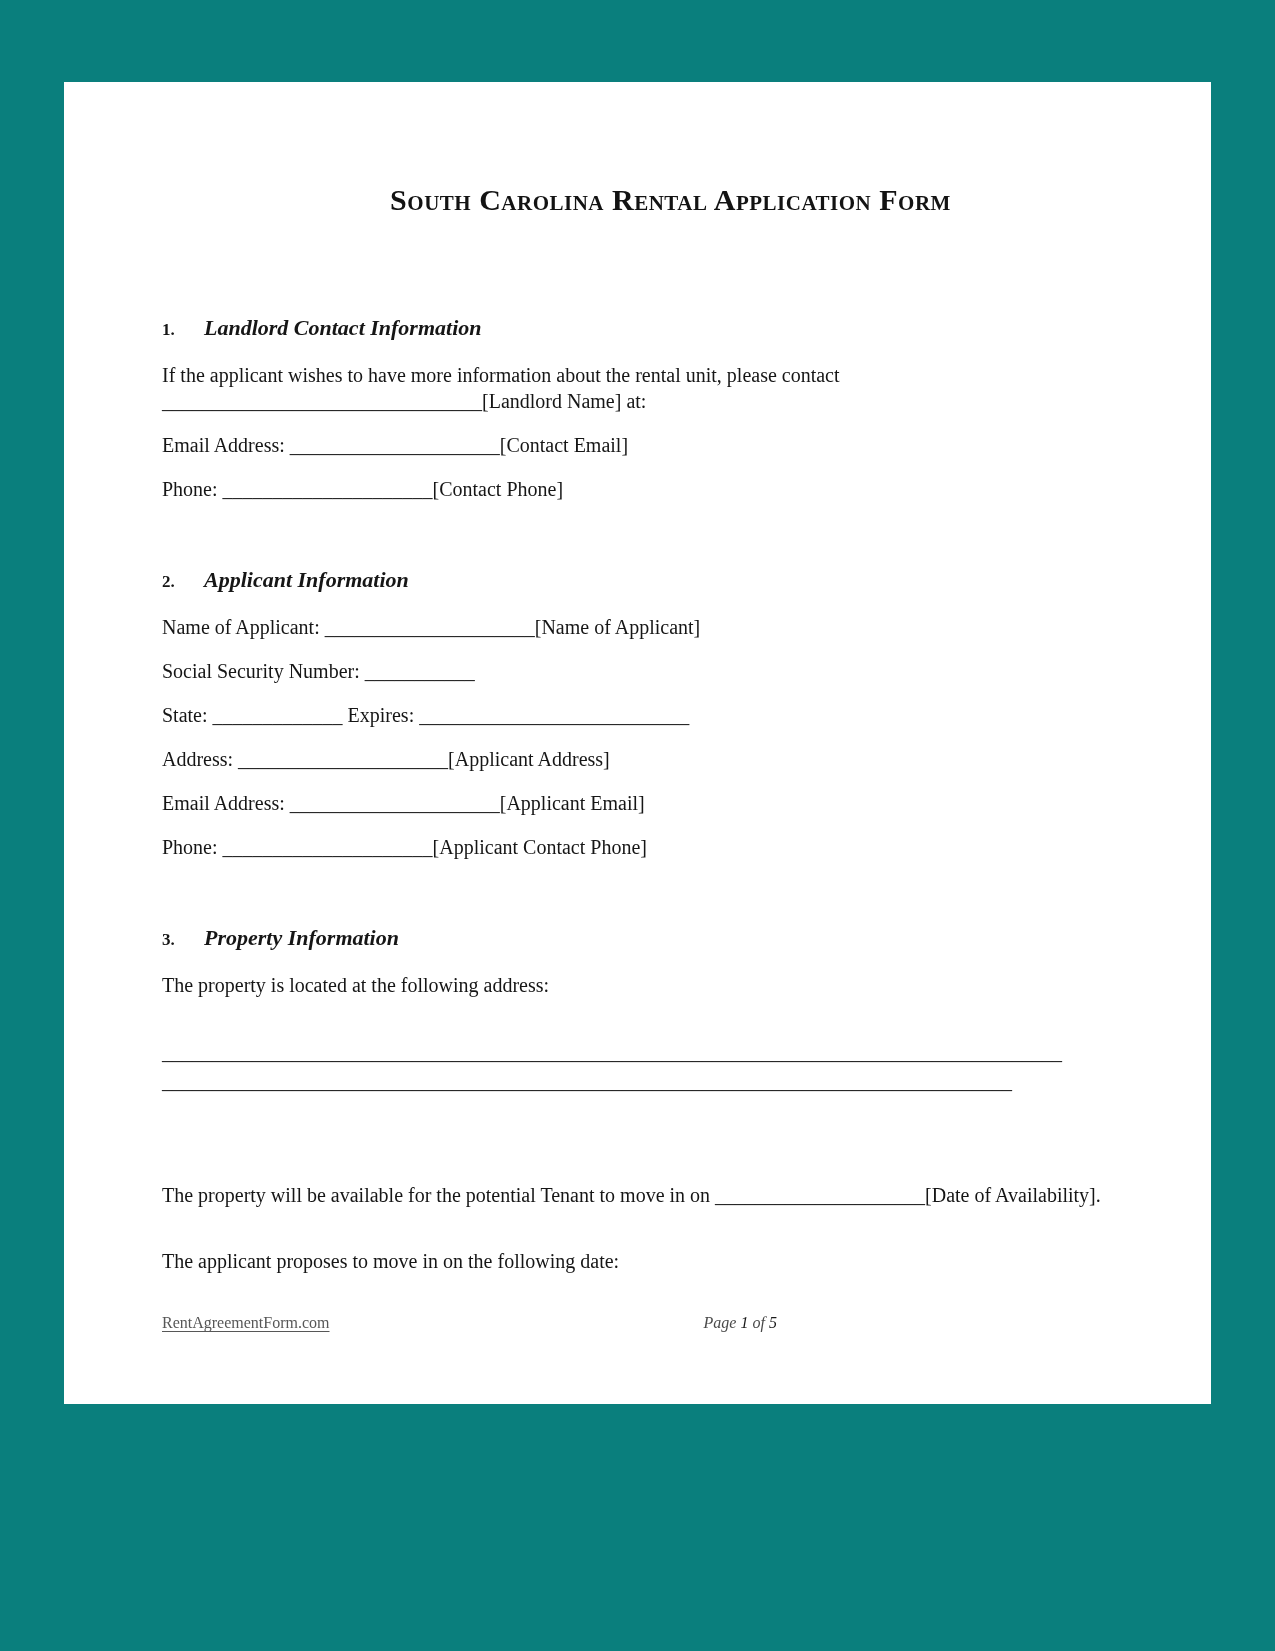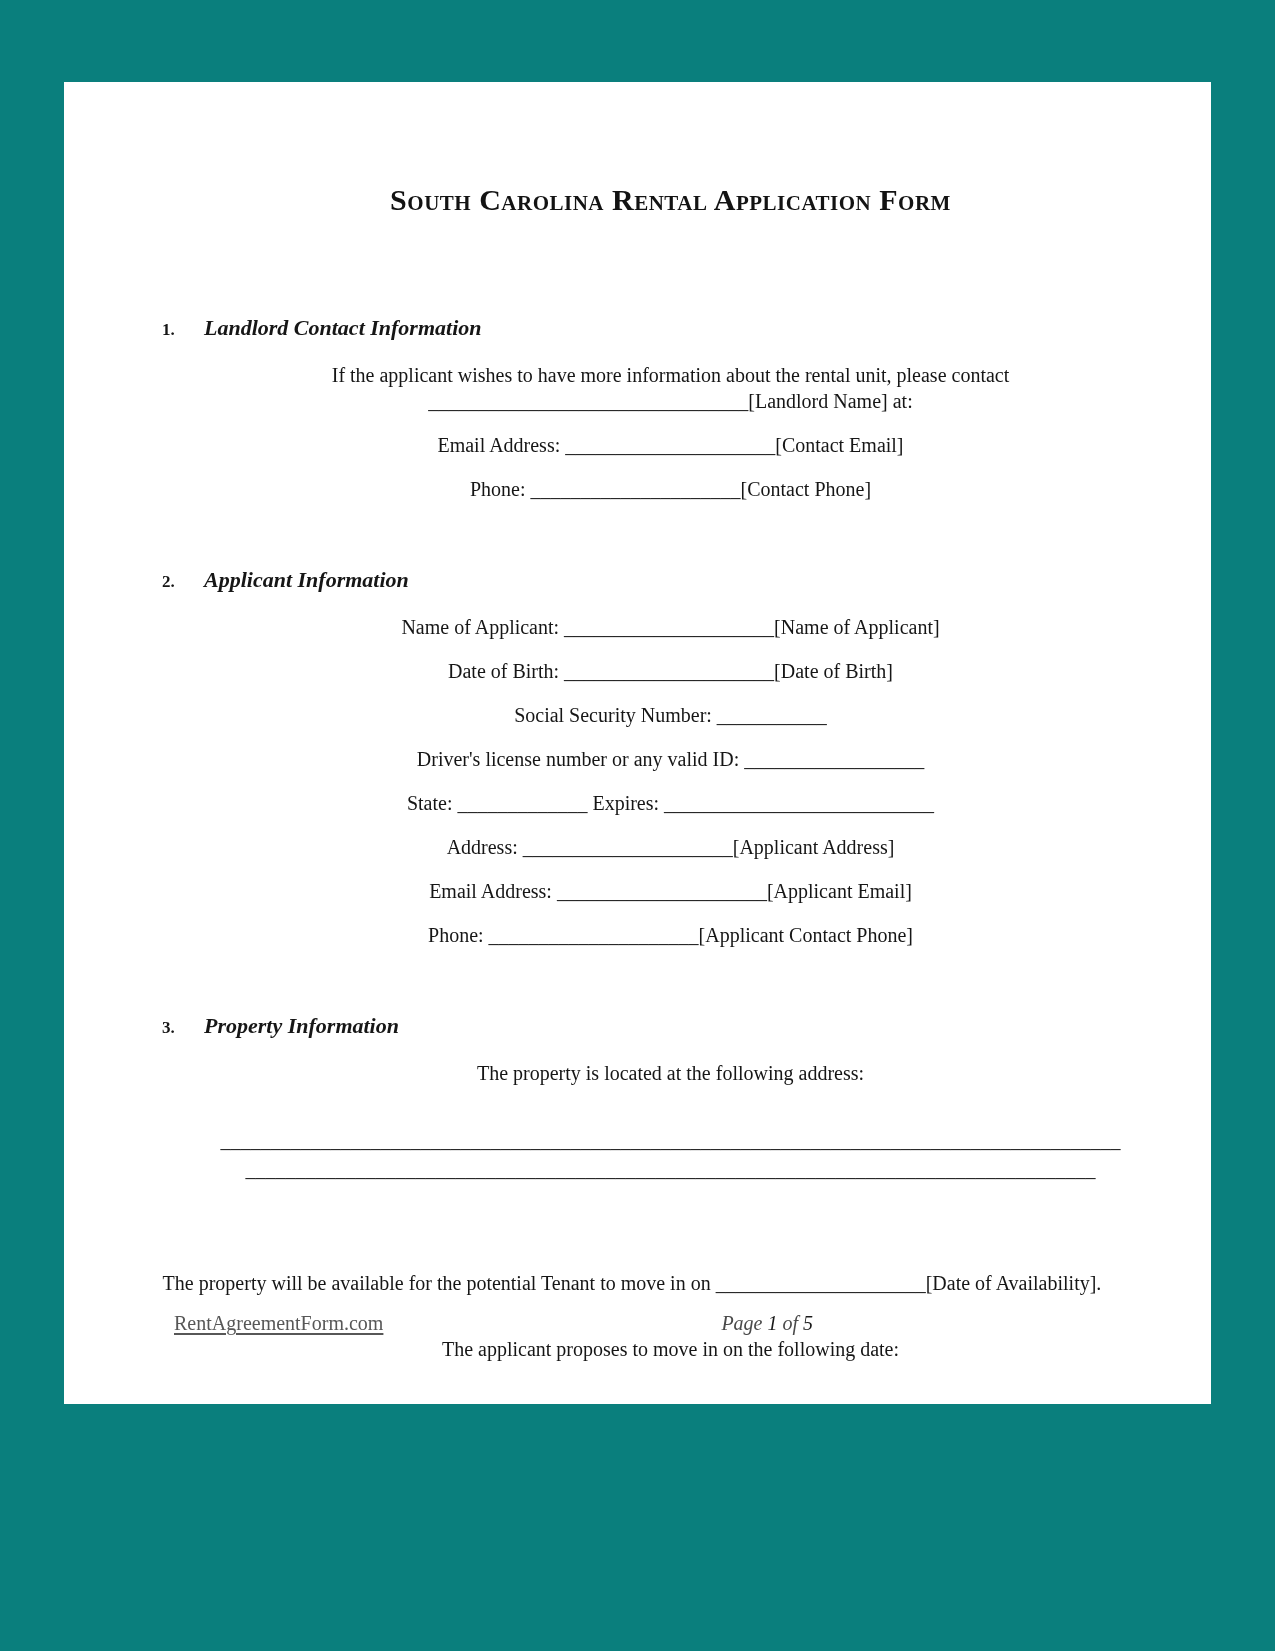--- a/index.html
+++ b/index.html
@@ -46,45 +46,44 @@
     font-weight: 700;
   }
   h2.sec-heading .h-text {
     font-size: 22px;
     font-style: italic;
   }
   p.line {
     margin: 0 0 18px 0;
     font-size: 20px;
     line-height: 26px;
-    text-align: center;
   }
   .blank {
     white-space: nowrap;
     letter-spacing: 0;
   }
   .gap-top { margin-top: 62px; }
   p.addr-lines {
     margin-top: 40px;
     line-height: 29px;
     white-space: nowrap;
   }
   p.avail {
     margin-top: 86px;
     max-width: 940px;
   }
   p.proposes { margin-top: 40px; }
   .page-footer {
     position: absolute;
-    left: 110px;
+    left: 98px;
     right: 60px;
     bottom: 68px;
     display: flex;
     align-items: baseline;
-    font-size: 20px;
+    font-size: 16px;
     line-height: 26px;
   }
   .footer-link {
     color: #575757;
     text-decoration: underline;
     text-underline-offset: 3px;
     cursor: pointer;
   }
   .page-indicator {
     margin: 0 auto;
@@ -111,23 +110,21 @@
     <p class="line"><span>Email Address: </span><span class="blank">_____________________</span><span>[Contact Email]</span></p>
     <p class="line"><span>Phone: </span><span class="blank">_____________________</span><span>[Contact Phone]</span></p>
   </section>
 
   <section>
     <h2 class="sec-heading">
       <span class="h-num">2.</span>
       <span class="h-text">Applicant Information</span>
     </h2>
     <p class="line"><span>Name of Applicant: </span><span class="blank">_____________________</span><span>[Name of Applicant]</span></p>
-    <p class="line"><span>Date of Birth: </span><span class="blank">_____________________</span><span>[Date of Birth]</span></p>
     <p class="line"><span>Social Security Number: </span><span class="blank">___________</span></p>
-    <p class="line gap-top"><span>Driver's license number or any valid ID: </span><span class="blank">__________________</span></p>
     <p class="line"><span>State: </span><span class="blank">_____________</span><span> Expires: </span><span class="blank">___________________________</span></p>
     <p class="line gap-top"><span>Address: </span><span class="blank">_____________________</span><span>[Applicant Address]</span></p>
     <p class="line"><span>Email Address: </span><span class="blank">_____________________</span><span>[Applicant Email]</span></p>
     <p class="line"><span>Phone: </span><span class="blank">_____________________</span><span>[Applicant Contact Phone]</span></p>
   </section>
 
   <section>
     <h2 class="sec-heading">
       <span class="h-num">3.</span>
       <span class="h-text">Property Information</span>

